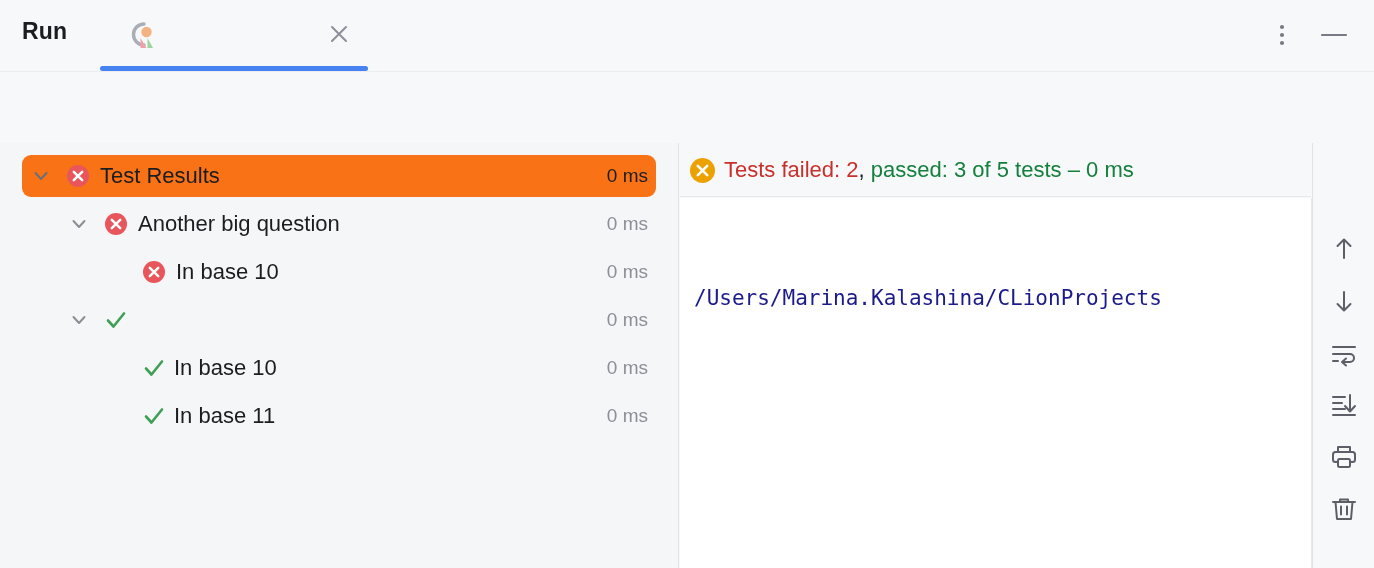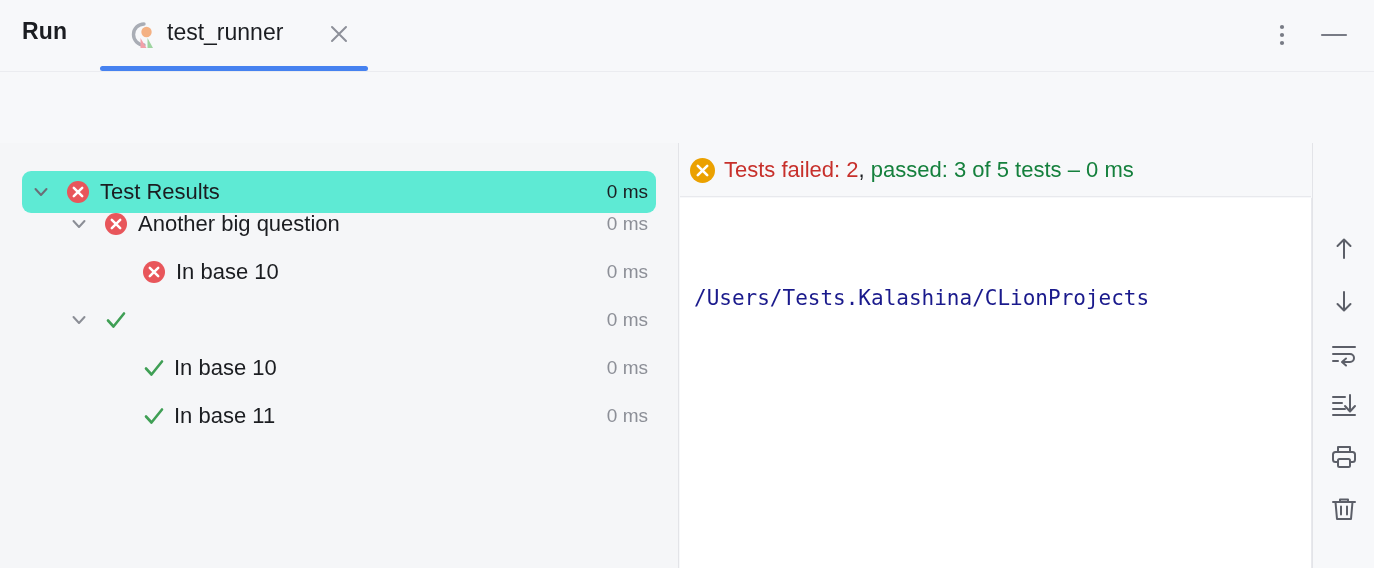--- a/index.html
+++ b/index.html
@@ -124,22 +124,21 @@
   }
   .tree-row {
     position: absolute;
     left: 22px;
     width: 634px;
     height: 42px;
     border-radius: 9px;
     box-sizing: border-box;
   }
   .tree-row.selected {
-    background: #5eead4;
-    margin-top: 16px;
+    background: #f97316;
   }
   .row-chevron {
     position: absolute;
     width: 22px; height: 22px;
     cursor: pointer;
   }
   .row-status {
     position: absolute;
     width: 24px; height: 24px;
   }
@@ -274,21 +273,20 @@
 
     <div class="tab-icon">
       <svg width="38" height="38" viewBox="0 0 38 38">
         <path d="M21 8 A10.5 10.5 0 1 0 21 29" fill="none" stroke="#a9adb5" stroke-width="3.4" stroke-linecap="round"></path>
         <circle cx="23.5" cy="16" r="5.2" fill="#f4b183"></circle>
         <path d="M17.5 22 L23.5 32 L17.5 32 Z" fill="#f2a0a8"></path>
         <path d="M24.5 22 L30 32 L24.5 32 Z" fill="#9ed4a0"></path>
       </svg>
     </div>
 
-    <div class="tab-title">test_runner</div>
 
     <div class="tab-close">
       <svg width="26" height="26" viewBox="0 0 26 26">
         <path d="M6 6 L20 20 M20 6 L6 20" stroke="#8d9099" stroke-width="2" stroke-linecap="round"></path>
       </svg>
     </div>
 
     <div class="win-more">
       <svg width="24" height="26" viewBox="0 0 24 26">
         <circle cx="12" cy="5" r="2.1" fill="#787b85"></circle>
@@ -472,21 +470,21 @@
           <path d="M8.8 8.8 L18.2 18.2 M18.2 8.8 L8.8 18.2" stroke="#ffffff" stroke-width="2.6" stroke-linecap="round"></path>
         </svg>
       </div>
       <div class="status-text"><span class="st-failed">Tests failed: </span><span class="st-num-failed">2</span><span class="st-comma">, </span><span class="st-passed">passed: </span><span class="st-passed">3</span><span class="st-dim"> of 5 tests – 0 ms</span></div>
     </div>
 
     <div class="console-pad"></div>
 
     <div class="console-body">
       <div class="console-text">
-        <div class="ln-path">/Users/Tests.Kalashina/CLionProjects</div>
+        <div class="ln-path">/Users/Marina.Kalashina/CLionProjects</div>
         <div class="ln-blank"> </div>
         
         
         
         
       </div>
     </div>
 
     <div class="console-scrollbar">
       <div class="scroll-thumb"></div>

